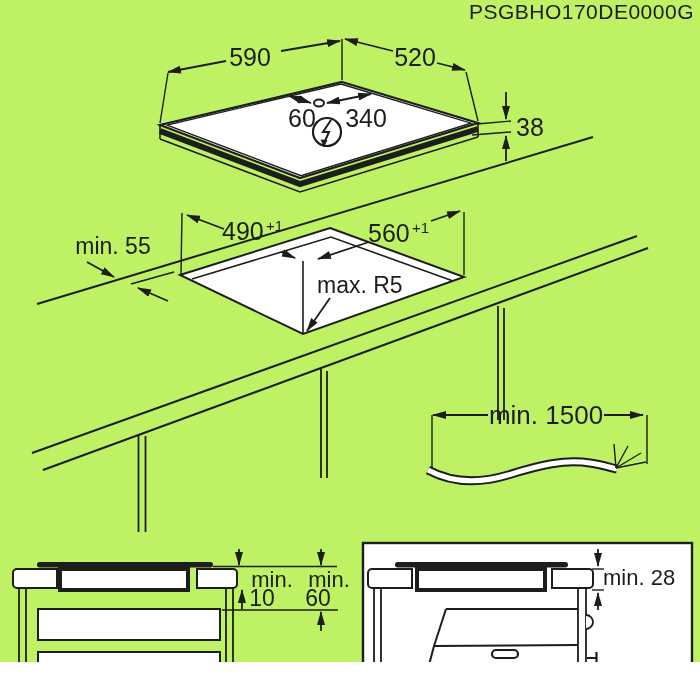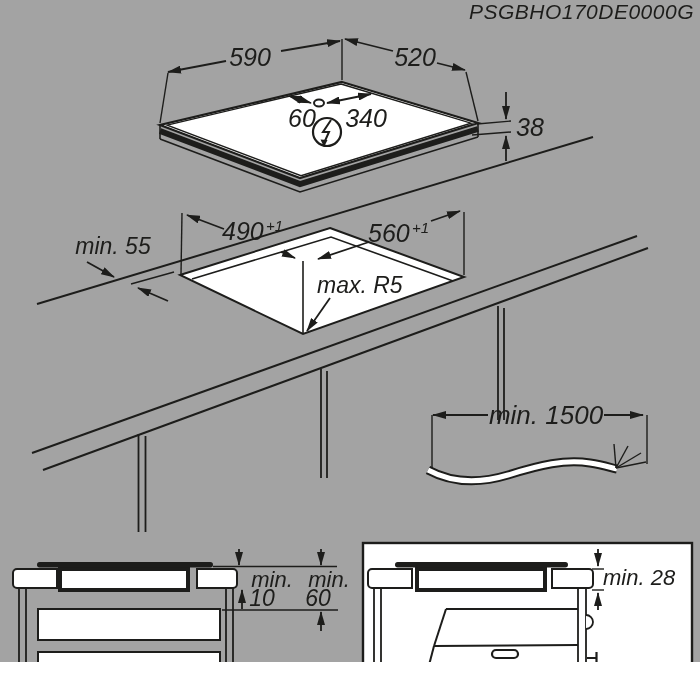--- a/index.html
+++ b/index.html
@@ -1,16 +1,16 @@
 <!DOCTYPE html>
 <html><head>
 <meta charset="utf-8">
 <style>
   html,body{margin:0;padding:0;background:#ffffff;}
-  .stage{width:700px;height:662px;position:relative;background:#a3a3a3;font-style:italic;}
+  .stage{width:700px;height:662px;position:relative;background:#bef264;}
   svg{display:block;}
   .ln  {fill:none;stroke:#1d1d1b;stroke-width:2;}
   .ln22{fill:none;stroke:#1d1d1b;stroke-width:2.2;}
   .ln24{fill:none;stroke:#1d1d1b;stroke-width:2.4;}
   .thin{fill:none;stroke:#1d1d1b;stroke-width:1.4;}
   .t16 {fill:none;stroke:#1d1d1b;stroke-width:1.6;}
   .t18 {fill:none;stroke:#1d1d1b;stroke-width:1.8;}
   .dim {fill:none;stroke:#1d1d1b;stroke-width:1.8;}
   .thk {fill:none;stroke:#1d1d1b;stroke-width:4;}
   .band{fill:none;stroke:#1d1d1b;stroke-width:6;}

